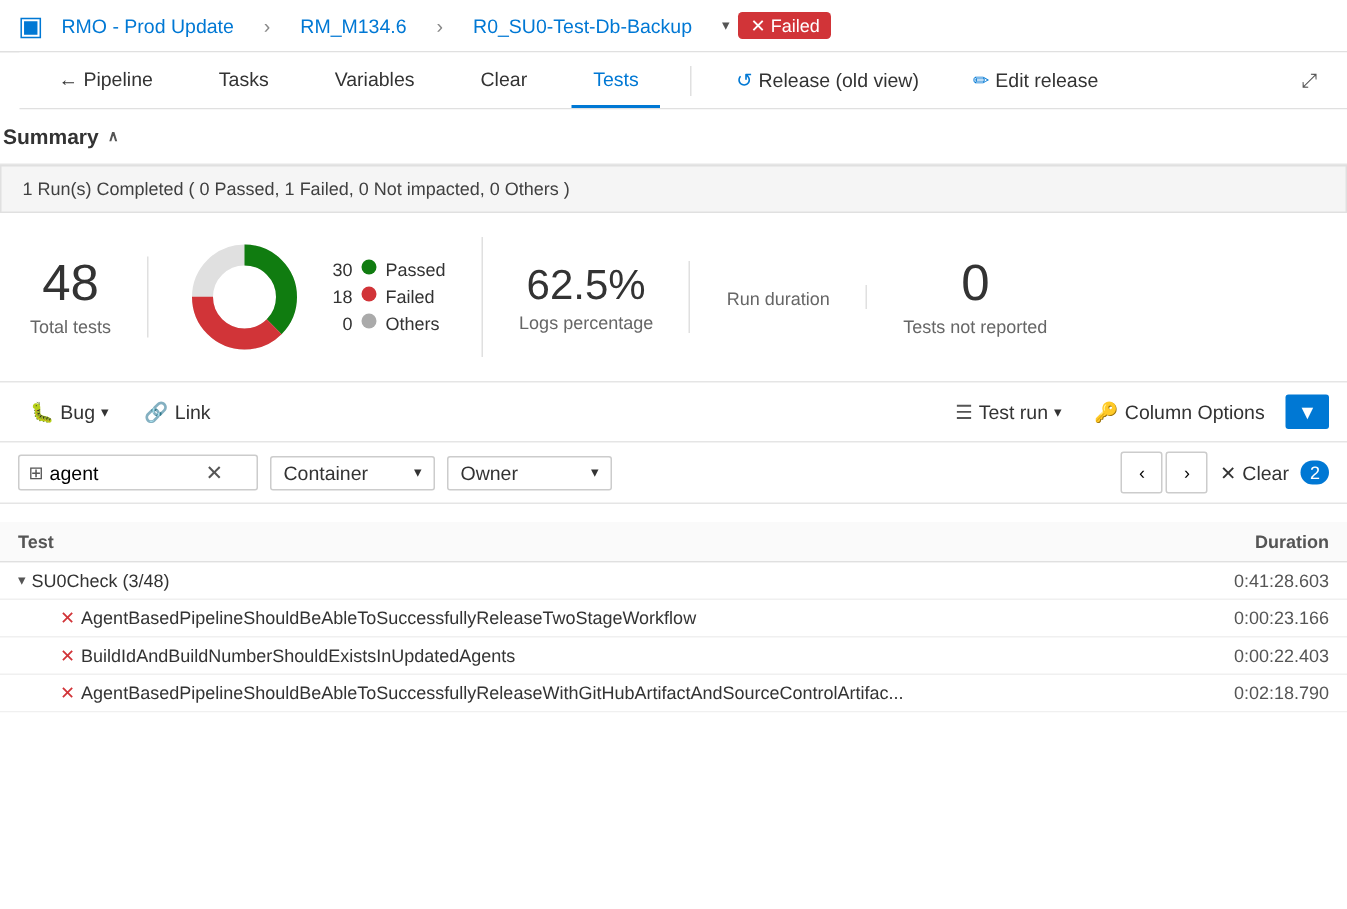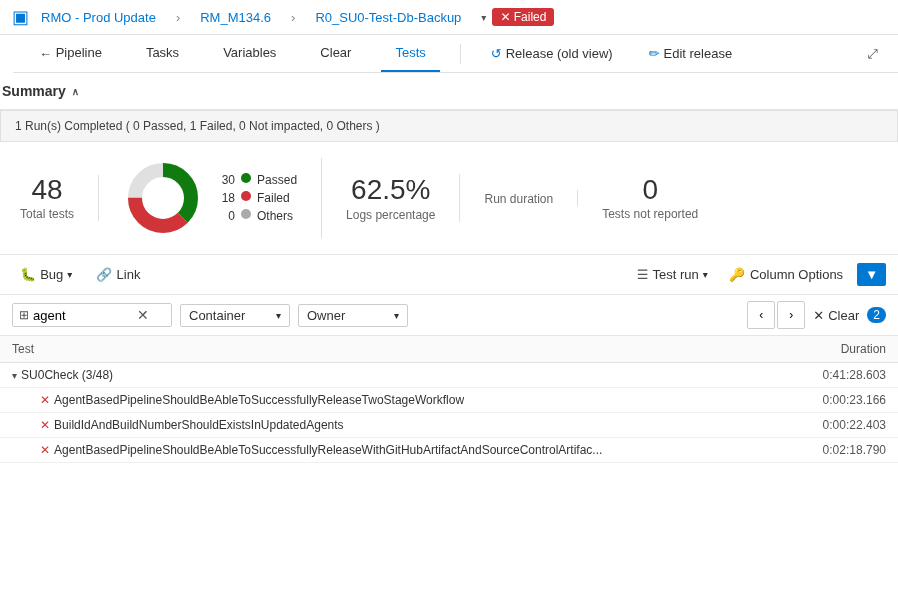--- a/index.html
+++ b/index.html
@@ -29,21 +29,21 @@
     .summary-header { display: flex; align-items: center; gap: 6px; font-size: 14px; font-weight: 600; cursor: pointer; }
     .summary-header .chevron { font-size: 10px; color: #555; }
 
     
     .info-bar { background: #f5f5f5; border: 1px solid #e0e0e0; padding: 8px 14px; font-size: 12px; color: #404040; margin: 0; }
 
     
     .stats-area { display: flex; align-items: center; padding: 16px 20px; gap: 0; border-bottom: 1px solid #e5e5e5; }
     .stat-block { display: flex; flex-direction: column; align-items: center; padding: 0 24px; border-right: 1px solid #e0e0e0; }
     .stat-block:first-child { padding-left: 0; }
-    .stat-number { font-size: 28px; font-weight: 300; color: #333; line-height: 1.1; }
+    .stat-number { font-size: 34px; font-weight: 300; color: #333; line-height: 1.1; }
     .stat-label { font-size: 12px; color: #666; margin-top: 2px; }
 
     
     .donut-container { padding: 0 24px; border-right: 1px solid #e0e0e0; display: flex; align-items: center; gap: 14px; }
     .donut-legend { display: flex; flex-direction: column; gap: 4px; font-size: 12px; }
     .legend-item { display: flex; align-items: flex-start; gap: 6px; }
     .legend-dot { width: 10px; height: 10px; border-radius: 50%; }
     .legend-count { min-width: 18px; text-align: right; font-weight: 500; }
 
     .stat-pct { font-size: 28px; font-weight: 300; color: #333; }
@@ -63,21 +63,21 @@
     .filter-icon { color: #555; font-size: 12px; }
     .clear-x { cursor: pointer; color: #555; font-size: 14px; }
     .filter-dropdown { display: flex; align-items: center; border: 1px solid #ccc; border-radius: 2px; padding: 3px 8px; gap: 6px; cursor: pointer; min-width: 110px; background: #fff; }
     .filter-spacer { flex: 1; }
     .nav-arrows { display: flex; gap: 2px; }
     .arrow-btn { border: 1px solid #ccc; background: #fff; width: 28px; height: 28px; display: flex; align-items: center; justify-content: center; cursor: pointer; font-size: 12px; border-radius: 2px; }
     .clear-btn { display: flex; align-items: center; gap: 4px; cursor: pointer; font-size: 13px; color: #333; border: none; background: none; }
     .count-badge { background: #0078d4; color: #fff; border-radius: 10px; padding: 1px 6px; font-size: 12px; }
 
     
-    .table-header { display: flex; padding: 6px 12px; background: #fafafa; border-bottom: 1px solid #e0e0e0; font-size: 12px; font-weight: 400; color: #555; }
+    .table-header { display: flex; padding: 6px 12px; background: #fafafa; border-bottom: 1px solid #e0e0e0; font-size: 12px; font-weight: 700; color: #555; margin-top: 12px; }
     .col-test { flex: 1; }
     .col-duration { width: 100px; text-align: right; }
     .table-body { overflow-y: auto; }
     .table-row { display: flex; align-items: center; padding: 5px 12px; border-bottom: 1px solid #f0f0f0; font-size: 12px; }
     .row-group { background: #fff; }
     .row-group .col-test { display: flex; align-items: center; gap: 4px; font-weight: 500; }
     .row-item .col-test { padding-left: 28px; display: flex; align-items: center; gap: 4px; }
     .chevron-down { font-size: 10px; color: #555; cursor: pointer; }
     .fail-icon { color: #d13438; font-size: 12px; }
     .col-duration { width: 100px; text-align: right; color: #555; }

